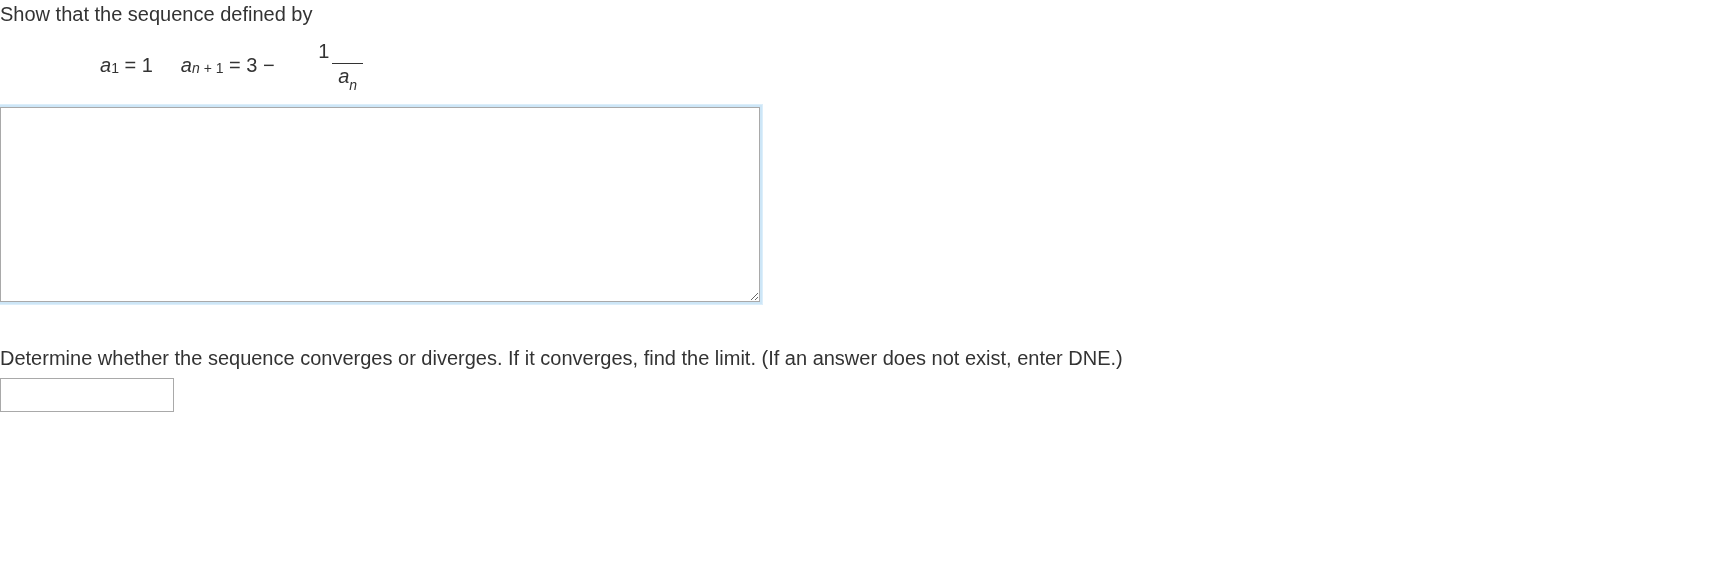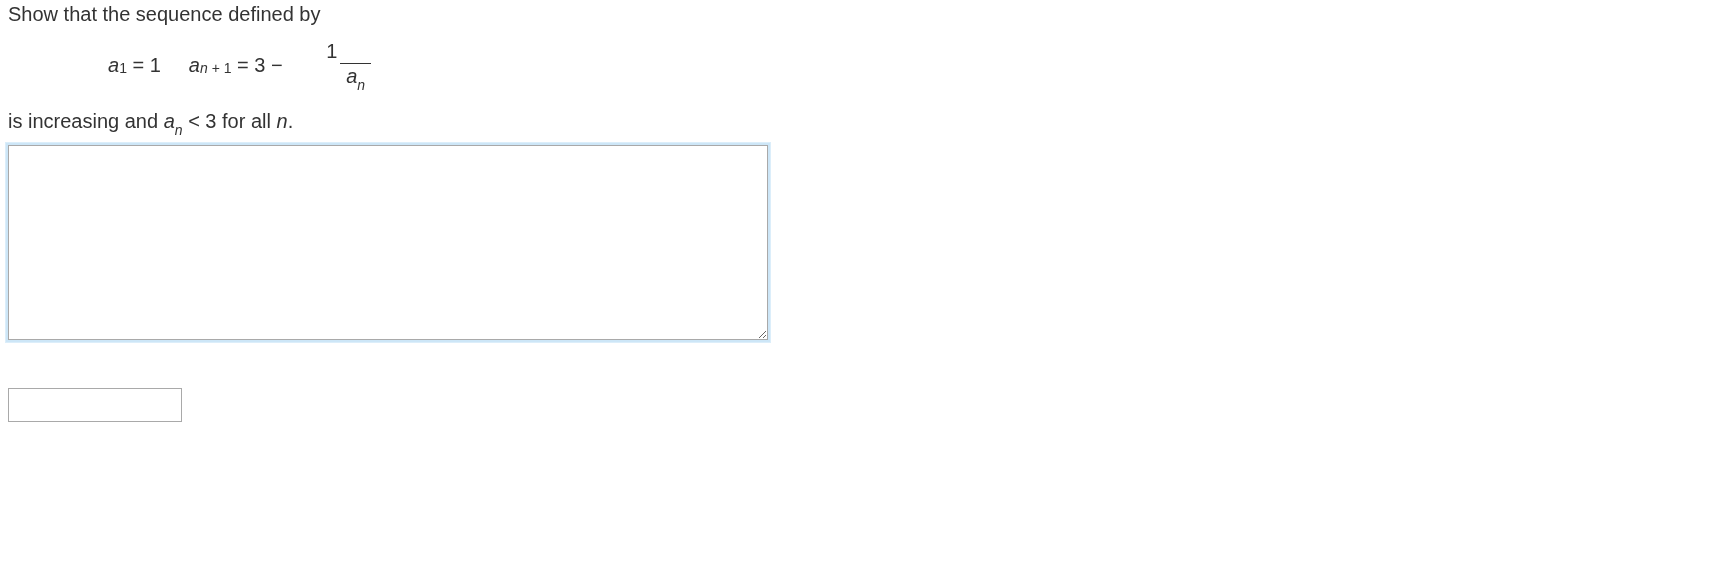--- a/index.html
+++ b/index.html
@@ -8,21 +8,21 @@
     body {
       margin: 0;
       padding: 0;
       font-family: Verdana, Geneva, sans-serif;
       font-size: 20px;
       color: #333;
       background: #fff;
       width: 1736px;
     }
     .content {
-      padding: 0 8px 20px 8px;
+      padding: 0 8px 20px 0;
     }
     .line {
       margin: 0 0 6px 0;
       line-height: 1.4;
     }
     .formula-row {
       display: flex;
       align-items: center;
       margin: 12px 0 16px 100px;
       font-family: Verdana, Geneva, sans-serif;
@@ -113,24 +113,24 @@
     <span>3</span>
     <span>&nbsp;−&nbsp;</span>
     <span class="fraction">
       <span class="num">1</span>
       <span class="den">
         <span class="math-italic">a</span><span class="sub math-italic">n</span>
       </span>
     </span>
   </div>
 
-  <div class="line">
-    <span>is increasing and  </span><span class="math-italic">a</span><span class="sub math-italic">n</span><span> &lt; 3  for all </span><span class="math-italic">n</span><span>.</span>
-  </div>
 
   <textarea class="textarea-answer" value="" style=""></textarea>
 
   <div class="spacer"></div>
 
+  <div class="line">
+    <span>Determine whether the sequence converges or diverges. If it converges, find the limit. (If an answer does not exist, enter DNE.)</span>
+  </div>
 
   <input type="text" class="input-answer" value="" style="">
 
 </div>
 
 </body></html>

